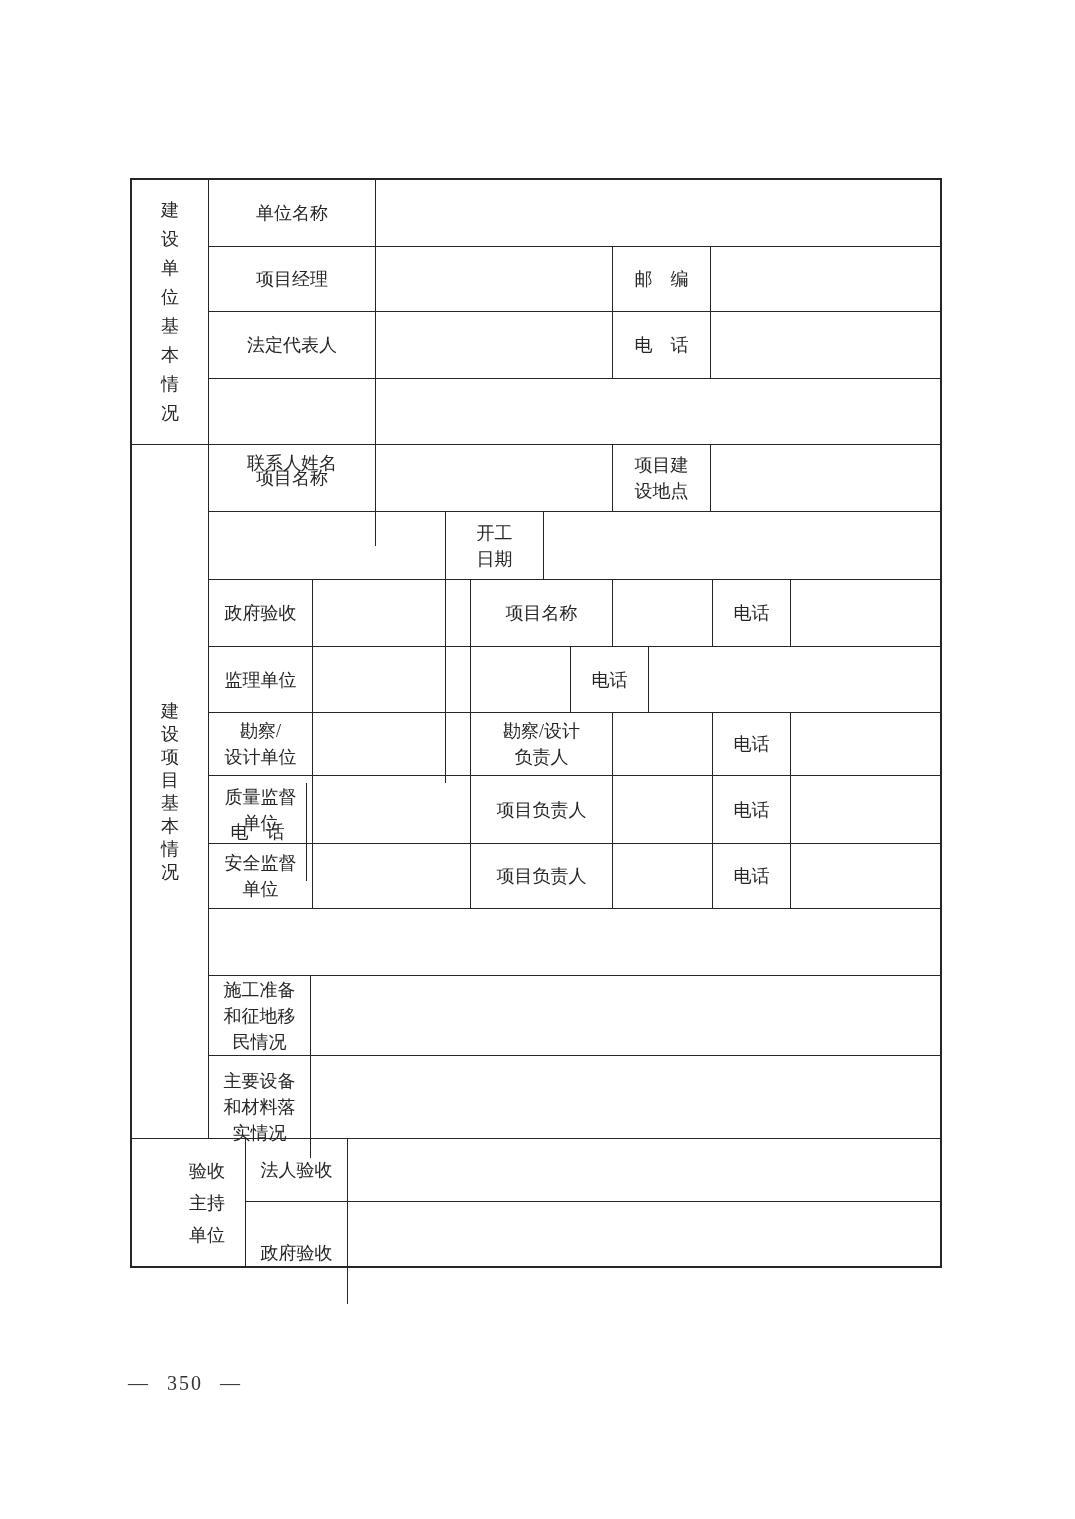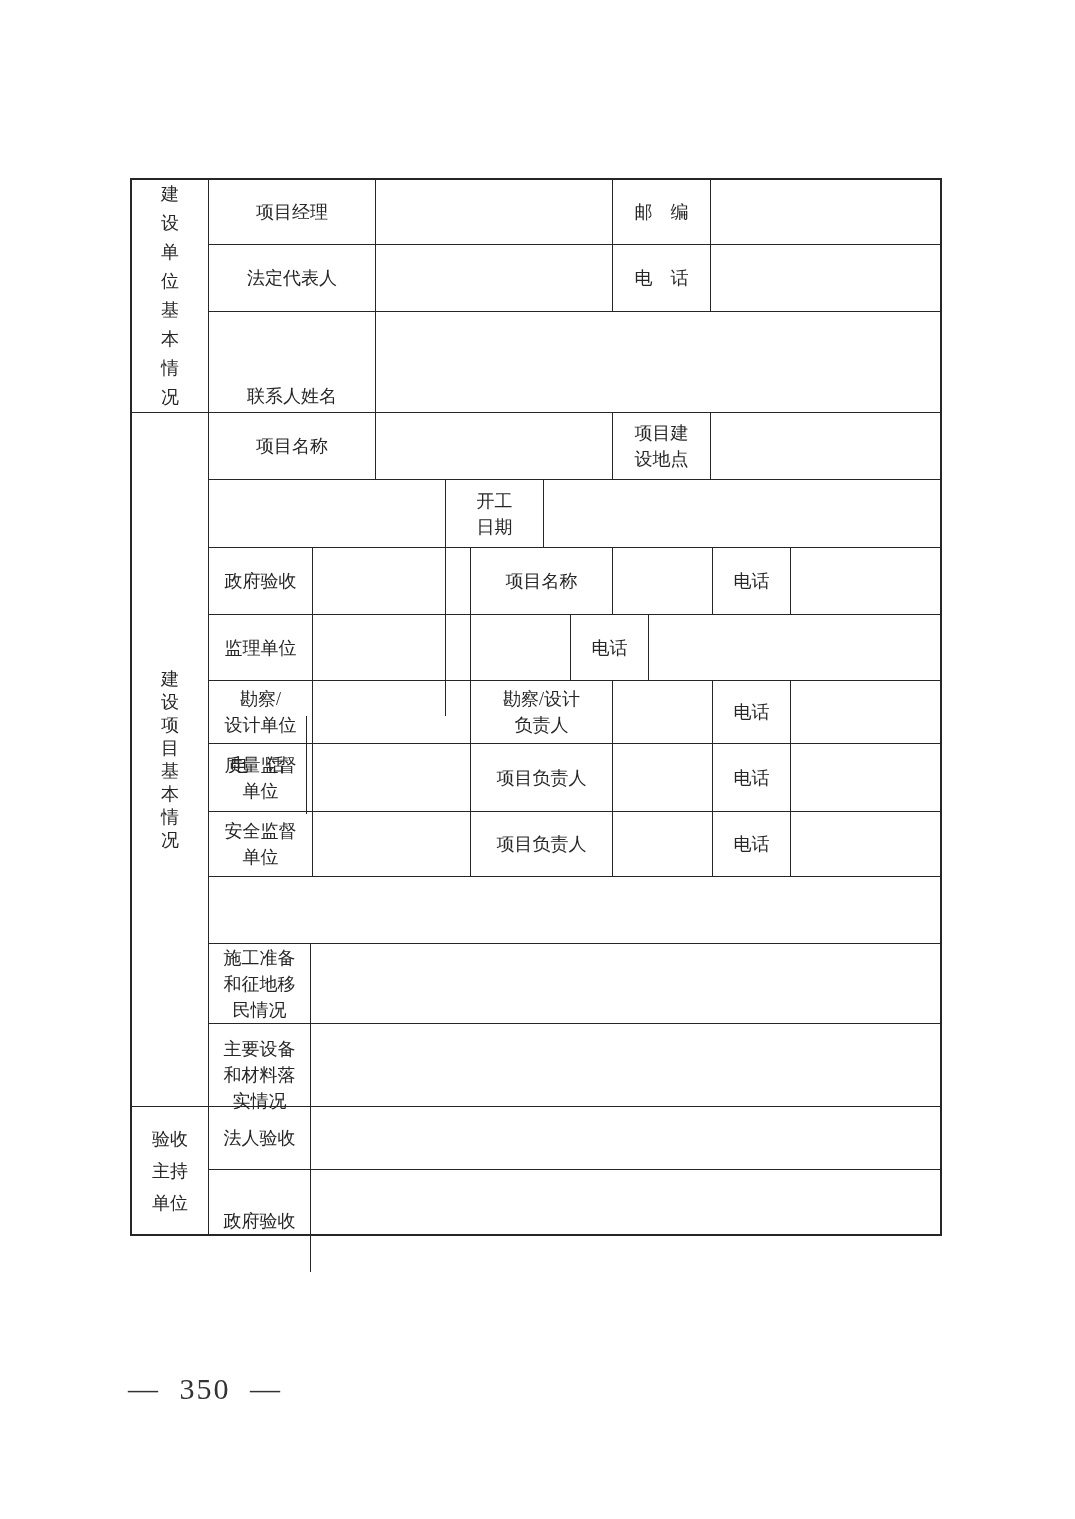--- a/index.html
+++ b/index.html
@@ -12,21 +12,21 @@
     color:#262626;
     margin:0 auto;
   }
   .form-table {
     position:absolute; left:130px; top:178px;
     width:812px;
     border:2px solid #262626;
     background:#ffffff;
   }
   .section { display:flex; border-bottom:1px solid #262626; }
-  .section:last-child { border-bottom:none; }
+  .section:last-child { border-bottom:none;padding-left:37px; }
   .sidebar {
     width:77px; flex:0 0 77px;
     border-right:1px solid #262626;
     display:flex; align-items:center; justify-content:center;
     text-align:center; font-size:18px;
     white-space:pre-line;
   }
   .sidebar.lh-a { line-height:29px; }
   .sidebar.lh-b { line-height:23px; }
   .sidebar.lh-c { line-height:32px; }
@@ -48,41 +48,45 @@
   .w158{width:158px;flex:0 0 158px}
   .w142{width:142px;flex:0 0 142px}
   .w100{width:100px;flex:0 0 100px}
   .w78 {width:78px; flex:0 0 78px}
   .w257{width:257px;flex:0 0 257px}
   .w102{width:102px;flex:0 0 102px}
   .h63{height:63px}.h64{height:64px}.h65{height:65px}.h66{height:66px}
   .h67{height:67px}.h68{height:68px}.h80{height:80px}.h82{height:82px}
   .page-footer {
     position:absolute; left:128px; top:1372px;
-    font-size:30px; letter-spacing:2px; word-spacing:10px;
+    font-size:20px; letter-spacing:2px; word-spacing:10px;
     color:#333333;
   }
 </style>
 </head>
 <body>
 
 <div class="page">
 
   <div class="form-table">
 
     <div class="section">
       <div class="sidebar lh-a">建
 设
 单
 位
 基
 本
 情
 况</div>
       <div class="rows">
+        <div class="row h67">
+          <div class="cell w167">单位名称</div>
+          <div class="cell grow"></div>
+        </div>
         <div class="row h65">
           <div class="cell w167">项目经理</div>
           <div class="cell w237"></div>
           <div class="cell w98">邮　编</div>
           <div class="cell grow"></div>
         </div>
         <div class="row h67">
           <div class="cell w167">法定代表人</div>
           <div class="cell w237"></div>
           <div class="cell w98">电　话</div>

